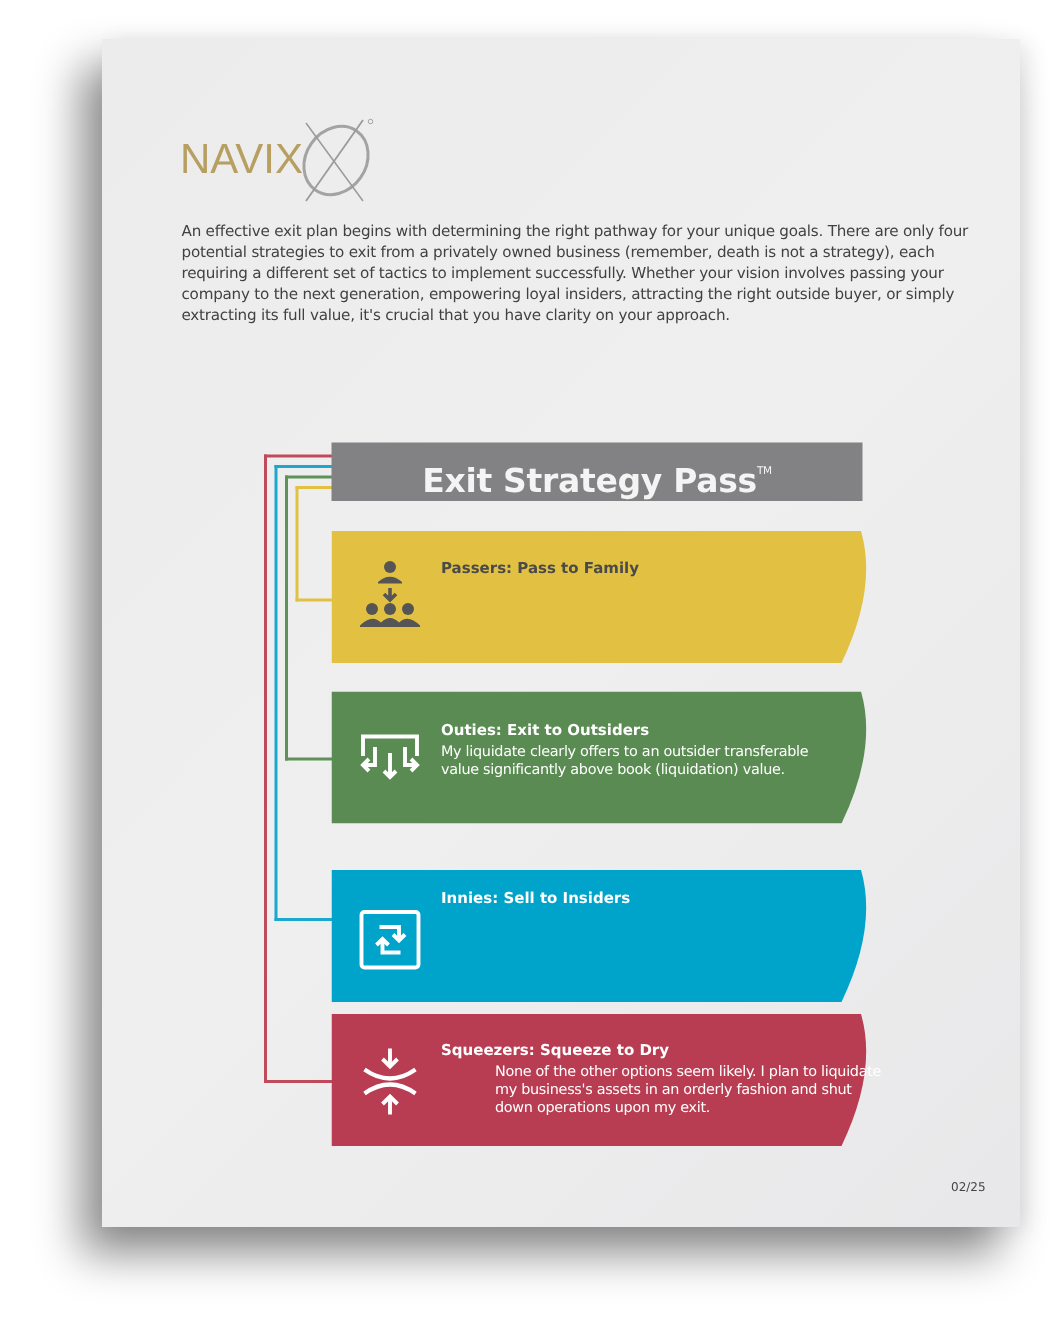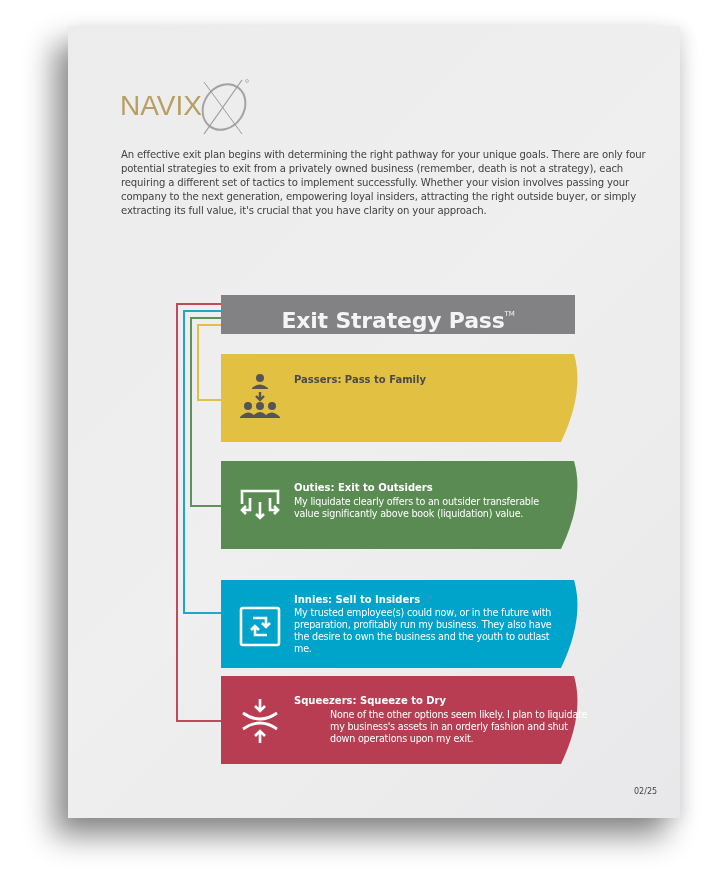--- a/index.html
+++ b/index.html
@@ -118,21 +118,20 @@
   <div class="card" style="top:542px;margin-top:12px;">
     <svg class="bg" width="360" height="88" viewBox="0 0 360 88">
       <path d="M0 0 H353 Q364 38 340 88 H0 Z" fill="#00a3c9"></path>
     </svg>
     <svg class="icon" viewBox="0 0 50 54">
       <rect x="6" y="11" width="38" height="37" rx="2" stroke="#fff" stroke-width="2.6" fill="none"></rect>
       <path d="M18 21 H31 V30 M27 26 L31 30 L35 26" stroke="#fff" stroke-width="2.6" fill="none"></path>
       <path d="M32 38 H20 V29 M16 33 L20 29 L24 33" stroke="#fff" stroke-width="2.6" fill="none"></path>
     </svg>
     <div class="ctitle" style="top:12px; color:#fff;">Innies: Sell to Insiders</div>
-    <div class="cdesc" style="top:27px; color:#fff; width:262px;">My trusted employee(s) could now, or in the future with preparation, profitably run my business. They also have the desire to own the business and the youth to outlast me.</div>
   </div>
 
   <div class="card" style="top:650px;">
     <svg class="bg" width="360" height="88" viewBox="0 0 360 88">
       <path d="M0 0 H353 Q364 38 340 88 H0 Z" fill="#b83d52"></path>
     </svg>
     <svg class="icon" viewBox="0 0 50 54">
       <path d="M25 6 V18 M20 13 L25 18 L30 13" stroke="#fff" stroke-width="2.6" fill="none"></path>
       <path d="M8 20 Q25 32 42 20" stroke="#fff" stroke-width="2.8" fill="none"></path>
       <path d="M8 36 Q25 24 42 36" stroke="#fff" stroke-width="2.8" fill="none"></path>

